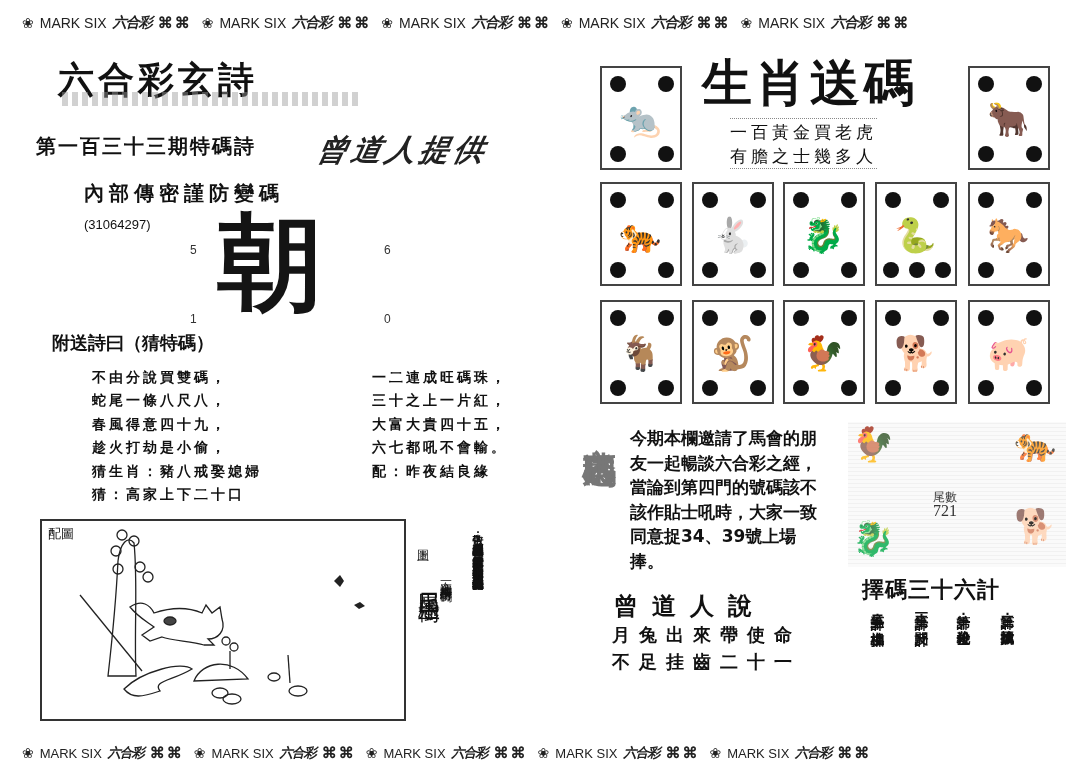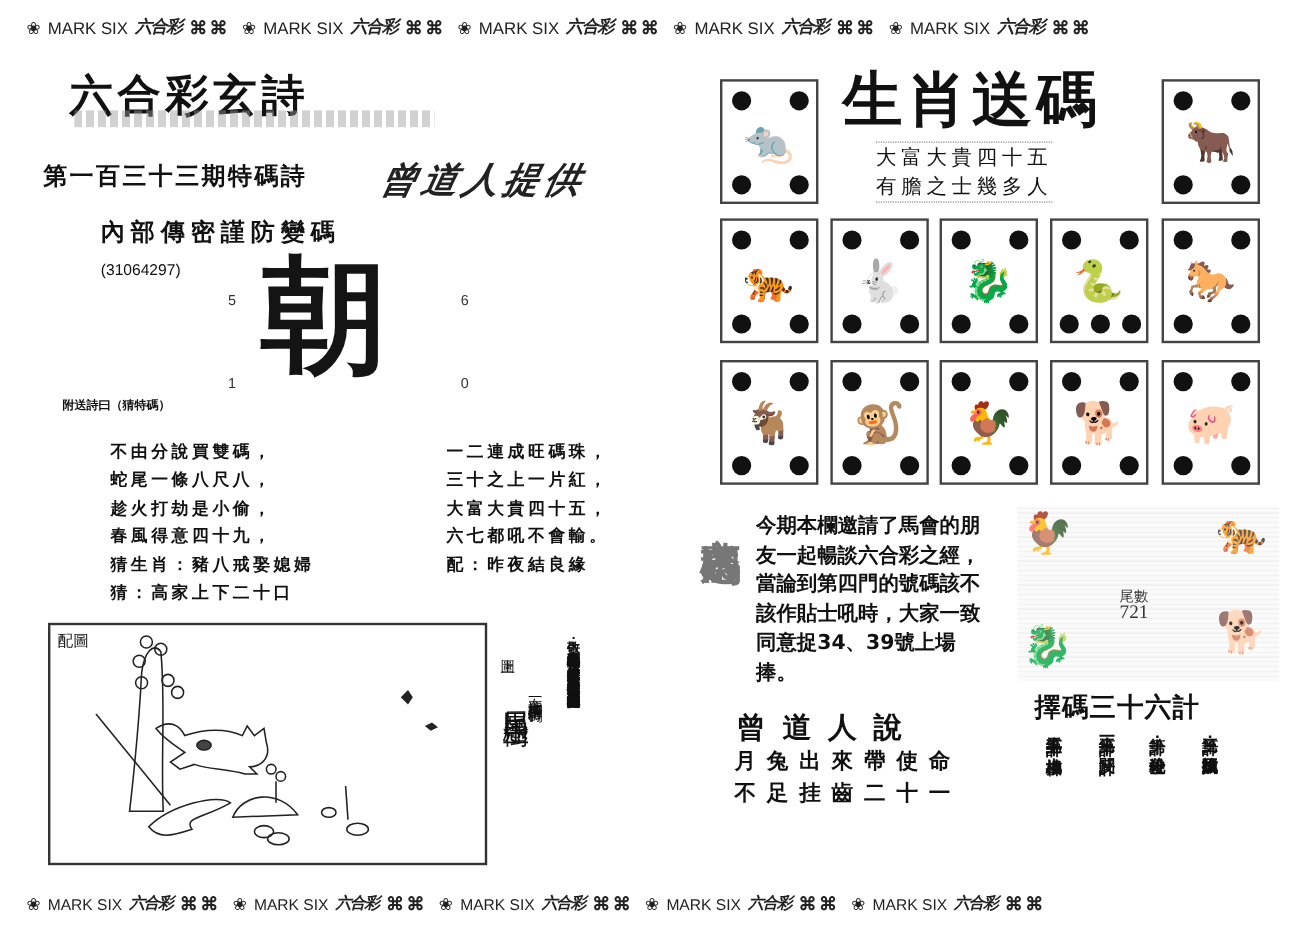--- a/index.html
+++ b/index.html
@@ -17,21 +17,21 @@
   
   .big-title { position: absolute; left: 58px; top: 56px; font-family: "DejaVu Sans", sans-serif; font-weight: 900; font-size: 36px; letter-spacing: 4px; color: #111;
     background: repeating-linear-gradient(0deg, transparent 0 2px, rgba(255,255,255,0.55) 2px 3px); -webkit-background-clip: text; }
   .big-title-shadow { position: absolute; left: 62px; top: 92px; width: 300px; height: 14px; background: repeating-linear-gradient(90deg, #999 0 6px, transparent 6px 10px); opacity: 0.45; }
   .issue { position: absolute; left: 36px; top: 133px; font-size: 20px; font-weight: bold; letter-spacing: 2px; }
   .provider { position: absolute; left: 318px; top: 130px; font-family: "DejaVu Sans", sans-serif; font-weight: 900; font-style: italic; font-size: 30px; letter-spacing: 4px; color: #222; transform: skewX(-12deg); }
   .secret { position: absolute; left: 84px; top: 180px; font-size: 20px; font-weight: bold; letter-spacing: 5px; }
   .code-num { position: absolute; left: 84px; top: 207px; font-family: "Liberation Sans", sans-serif; font-size: 13px; margin-top: 10px; }
   .big-char { position: absolute; left: 218px; top: 210px; font-family: "DejaVu Sans", sans-serif; font-weight: 900; font-size: 104px; line-height: 1; color: #141414; }
   .corner-num { position: absolute; font-family: "Liberation Sans", sans-serif; font-size: 12px; color: #333; }
-  .poem-title { position: absolute; left: 52px; top: 331px; font-size: 10px; font-weight: bold; }
+  .poem-title { position: absolute; left: 52px; top: 331px; font-size: 18px; font-weight: bold; }
   .poem-col { position: absolute; top: 366px; font-size: 14px; font-weight: bold; line-height: 23.4px; letter-spacing: 3px; }
   .poem-col.left { left: 92px; }
   .poem-col.right { left: 372px; }
 
   .illus { position: absolute; left: 40px; top: 519px; width: 366px; height: 202px; border: 2px solid #333; }
   .illus .label { position: absolute; left: 6px; top: 4px; font-size: 13px; font-weight: normal; }
   .illus svg { position: absolute; left: 0; top: 0; }
 
   .vert { position: absolute; writing-mode: vertical-rl; font-family: "DejaVu Sans", sans-serif; }
   .v-answer { left: 414px; top: 540px; font-size: 12px; }
@@ -139,22 +139,22 @@
 <div class="corner-num" style="left:190px; top:243px;">5</div>
 <div class="corner-num" style="left:384px; top:243px;">6</div>
 <div class="corner-num" style="left:190px; top:312px;">1</div>
 <div class="corner-num" style="left:384px; top:312px;">0</div>
 <div class="big-char">朝</div>
 
 <div class="poem-title">附送詩曰（猜特碼）</div>
 <div class="poem-col left">
   <div>不由分說買雙碼，</div>
   <div>蛇尾一條八尺八，</div>
+  <div>春風得意四十九，</div>
   <div>趁火打劫是小偷，</div>
-  <div>春風得意四十九，</div>
   <div>猜生肖：豬八戒娶媳婦</div>
   <div>猜：高家上下二十口</div>
 </div>
 <div class="poem-col right">
   <div>一二連成旺碼珠，</div>
   <div>三十之上一片紅，</div>
   <div>大富大貴四十五，</div>
   <div>六七都吼不會輸。</div>
   <div>配：昨夜結良緣</div>
 </div>
@@ -283,21 +283,21 @@
     <div class="card" style="left: 968px; top: 300px; width: 82px; height: 104px;">
       <span class="dot" style="left: 8px; top: 8px;"></span>
       <span class="dot" style="left: 56px; top: 8px;"></span>
       <span class="dot" style="left: 8px; top: 78px;"></span>
       <span class="dot" style="left: 56px; top: 78px;"></span>
       <div class="animal">🐖</div>
     </div>
   </div>
 <div class="zodiac-title">生肖送碼</div>
 <div class="zodiac-sub">
-  <div>大富大貴四十五</div>
+  <div>一百黃金買老虎</div>
   <div>有膽之士幾多人</div>
 </div>
 
 <div class="inside-v">內幕透碼</div>
 <div class="inside-text">今期本欄邀請了馬會的朋友一起暢談六合彩之經，當論到第四門的號碼該不該作貼士吼時，大家一致同意捉34、39號上場捧。</div>
 
 <div class="say-title">曾道人說</div>
 <div class="say-grid">
   <div>月兔出來帶使命</div>
   <div>不足挂齒二十一</div>

